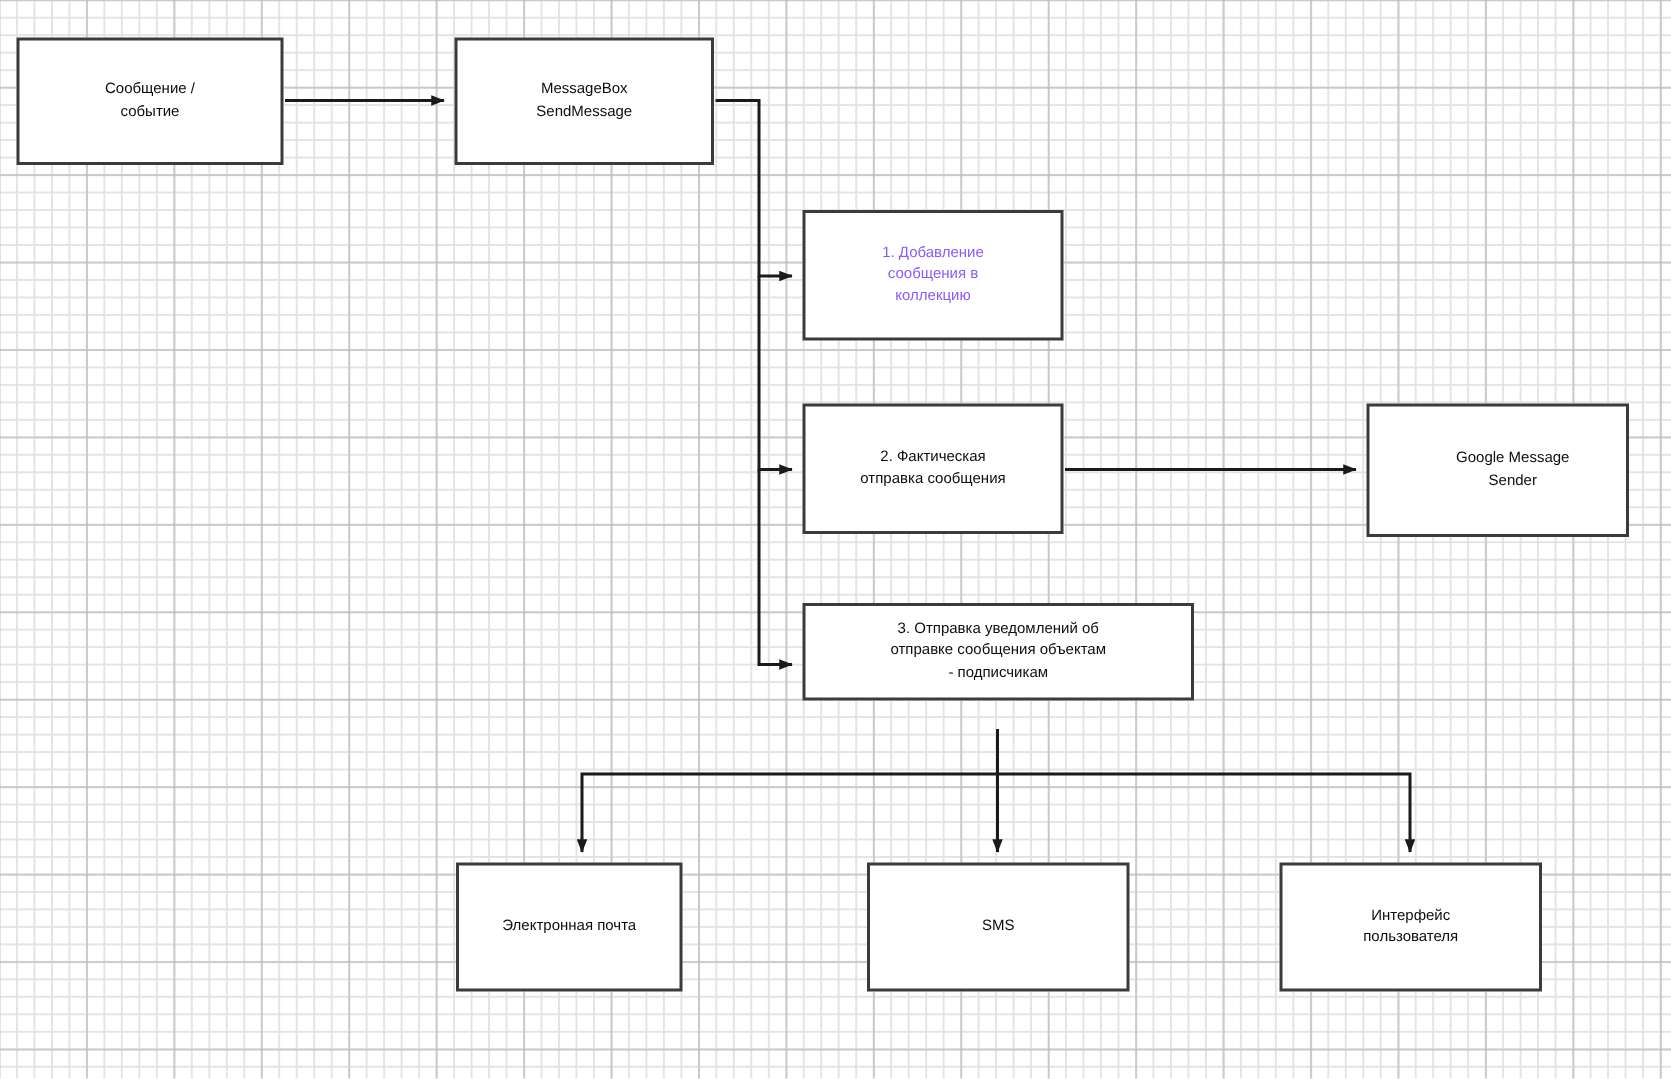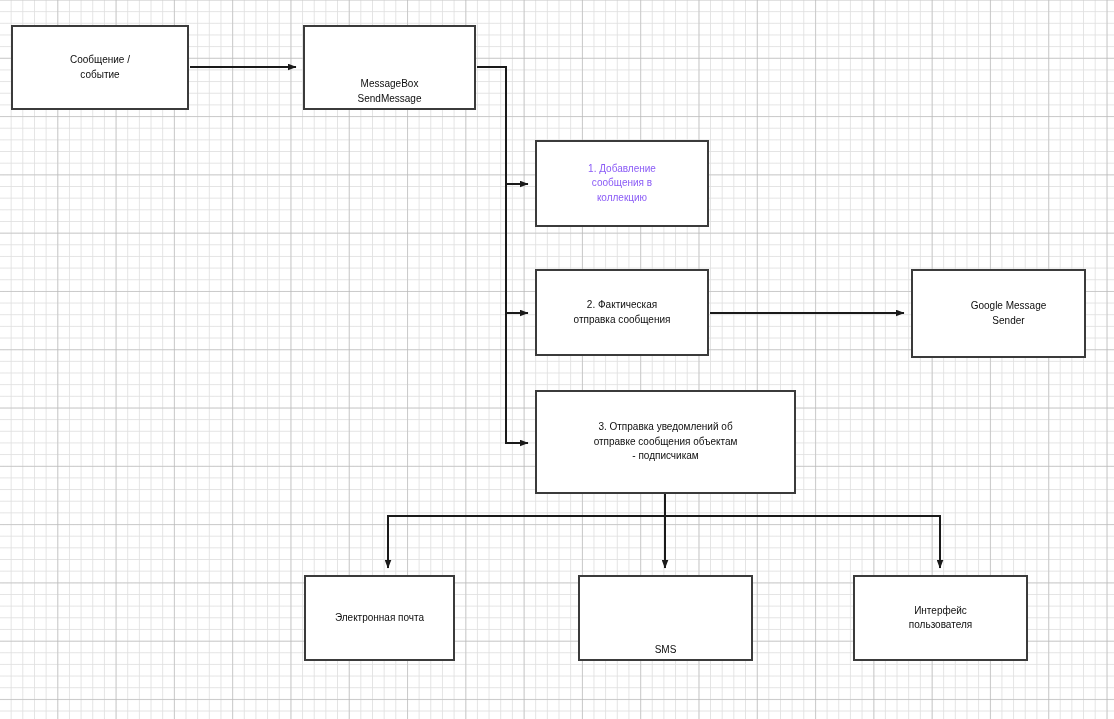--- a/index.html
+++ b/index.html
@@ -74,31 +74,31 @@
         <path d="M 710 313 L 904 313" stroke="#1a1a1a" stroke-width="2" fill="none" marker-end="url(#arrowhead)"></path>
         <path d="M 665 486 L 665 516 L 388 516 L 388 568" stroke="#1a1a1a" stroke-width="2" fill="none" marker-end="url(#arrowhead)"></path>
         <path d="M 665 486 L 665 568" stroke="#1a1a1a" stroke-width="2" fill="none" marker-end="url(#arrowhead)"></path>
         <path d="M 665 516 L 940 516 L 940 568" stroke="#1a1a1a" stroke-width="2" fill="none" marker-end="url(#arrowhead)"></path>
       </g>
   </svg>
 
   <div id="node-layer">
       <div class="node" style="left: 11px; top: 25px; width: 178px; height: 85px; border-color: rgb(59, 59, 59); background: rgb(255, 255, 255); color: rgb(13, 13, 13);"><span>Сообщение /
 событие</span></div>
-      <div class="node" style="left: 303px; top: 25px; width: 173px; height: 85px; border-color: rgb(59, 59, 59); background: rgb(255, 255, 255); color: rgb(13, 13, 13); align-items: flex-end;"><span>MessageBox
+      <div class="node" style="left: 303px; top: 25px; width: 173px; height: 85px; border-color: rgb(59, 59, 59); background: rgb(255, 255, 255); color: rgb(13, 13, 13);"><span>MessageBox
 SendMessage</span></div>
       <div class="node" style="left: 535px; top: 140px; width: 174px; height: 87px; border-color: rgb(59, 59, 59); background: rgb(255, 255, 255); color: #8b5cf6;"><span>1. Добавление
 сообщения в
 коллекцию</span></div>
       <div class="node" style="left: 535px; top: 269px; width: 174px; height: 87px; border-color: rgb(59, 59, 59); background: rgb(255, 255, 255); color: rgb(13, 13, 13); align-items: center;"><span>2. Фактическая
 отправка сообщения</span></div>
-      <div class="node" style="left: 535px; top: 390px; width: 261px; height: 104px; border-color: rgb(59, 59, 59); background: rgb(255, 255, 255); color: rgb(13, 13, 13);"><span>3. Отправка уведомлений об
+      <div class="node" style="left: 535px; top: 402px; width: 261px; height: 65px; border-color: rgb(59, 59, 59); background: rgb(255, 255, 255); color: rgb(13, 13, 13);"><span>3. Отправка уведомлений об
 отправке сообщения объектам
 - подписчикам</span></div>
       <div class="node" style="left: 911px; top: 269px; width: 175px; height: 89px; border-color: rgb(59, 59, 59); background: rgb(255, 255, 255); color: rgb(13, 13, 13); padding-left: 26px;"><span>Google Message
 Sender</span></div>
       <div class="node" style="left: 304px; top: 575px; width: 151px; height: 86px; border-color: rgb(59, 59, 59); background: rgb(255, 255, 255); color: rgb(13, 13, 13);"><span>Электронная почта</span></div>
-      <div class="node" style="left: 578px; top: 575px; width: 175px; height: 86px; border-color: rgb(59, 59, 59); background: rgb(255, 255, 255); color: rgb(13, 13, 13); align-items: flex-end;"><span>SMS</span></div>
+      <div class="node" style="left: 578px; top: 575px; width: 175px; height: 86px; border-color: rgb(59, 59, 59); background: rgb(255, 255, 255); color: rgb(13, 13, 13);"><span>SMS</span></div>
       <div class="node" style="left: 853px; top: 575px; width: 175px; height: 86px; border-color: rgb(59, 59, 59); background: rgb(255, 255, 255); color: rgb(13, 13, 13); text-align: center;"><span>Интерфейс
 пользователя</span></div>
     </div>
 
 </div>
 
 </body></html>

